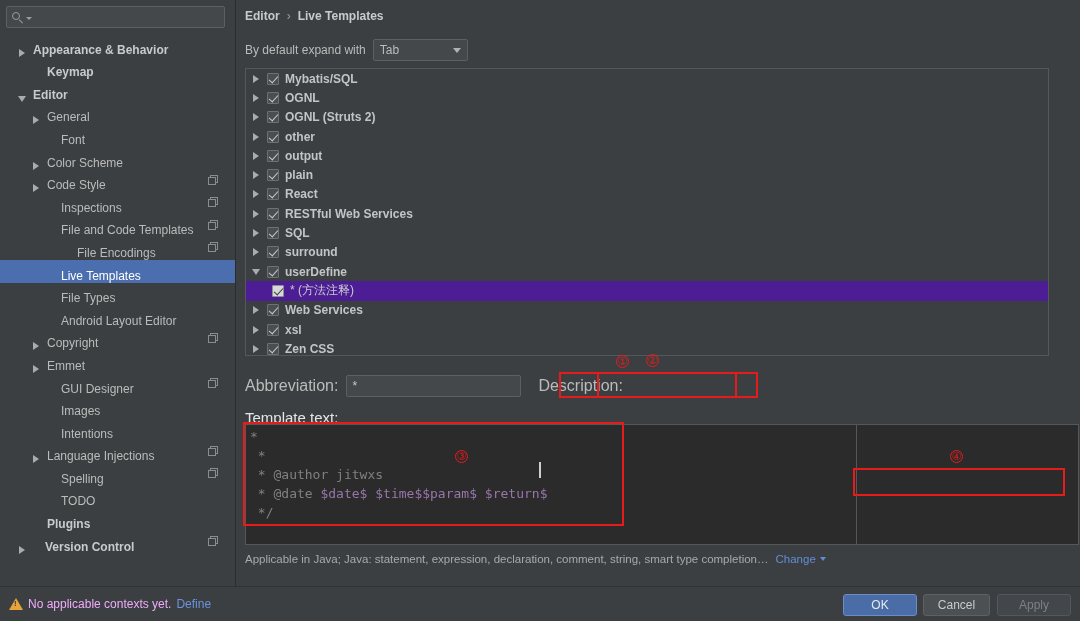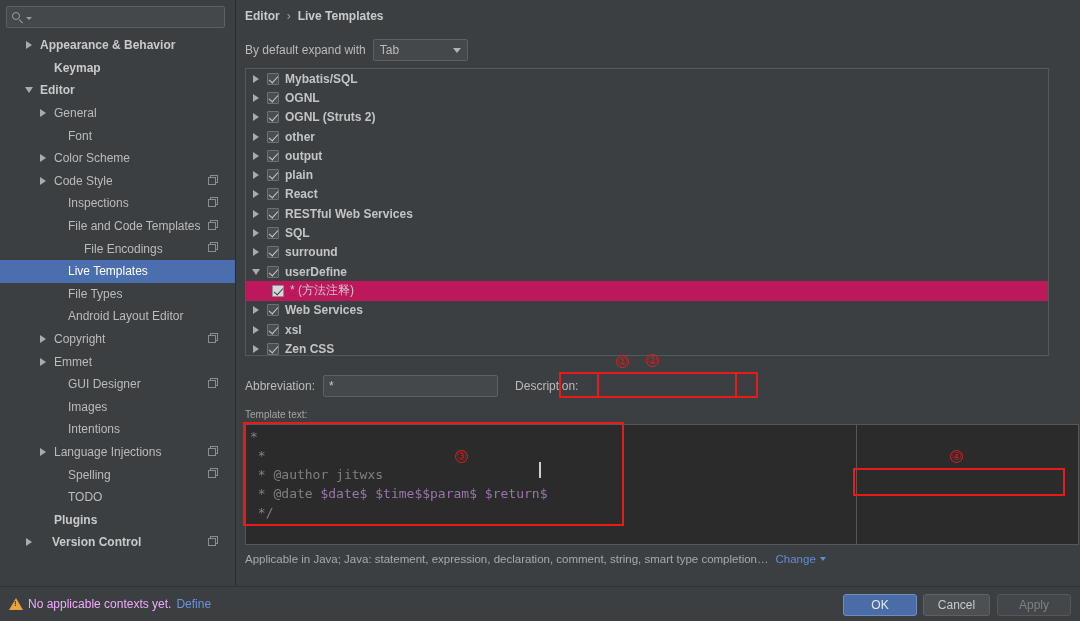--- a/index.html
+++ b/index.html
@@ -38,22 +38,22 @@
     border-left: 3px solid transparent; border-right: 3px solid transparent;
     border-top: 3.5px solid #9a9da0;
   }
   #search-input {
     flex: 1; background: transparent; border: none; outline: none;
     color: #bbbbbb; font-family: inherit; font-size: 12px; padding-left: 4px;
   }
 
   #tree { position: absolute; left: 0; top: 34px; width: 235px; height: 552px; }
   .tree-row {
-    position: relative; height: 22.6px; display: flex; align-items: center;
-    padding-left: 16px; white-space: nowrap; cursor: default;
+    position: relative; height: 22.6px; display: flex; align-items: flex-end;
+    padding-left: 9px; white-space: nowrap; cursor: default;
   }
   .tree-row.selected { background: #4b6eaf; }
   .tree-row.selected .tree-label { color: #ffffff; }
   .tw {
     width: 14px; flex: 0 0 14px; display: flex; align-items: center; justify-content: center;
   }
   .tw .arrow-r {
     width: 0; height: 0;
     border-top: 4px solid transparent; border-bottom: 4px solid transparent;
     border-left: 6px solid #a9acaf;
@@ -120,21 +120,21 @@
 
   
   #list-panel {
     position: absolute; left: 9px; top: 68px; width: 804px; height: 288px;
     background: #3c3f41; border: 1px solid #555859; overflow: hidden;
   }
   .lrow {
     height: 19.3px; display: flex; align-items: center; white-space: nowrap;
     padding-left: 5px;
   }
-  .lrow.selected { background: #be185d; }
+  .lrow.selected { background: #4c1d95; }
   .lrow .lw { width: 16px; flex: 0 0 16px; display: flex; align-items: center; }
   .lrow .lw .arrow-r {
     width: 0; height: 0; margin-left: 2px;
     border-top: 4px solid transparent; border-bottom: 4px solid transparent;
     border-left: 6px solid #a9acaf;
   }
   .lrow .lw .arrow-d {
     width: 0; height: 0; margin-left: 1px;
     border-left: 4px solid transparent; border-right: 4px solid transparent;
     border-top: 6px solid #a9acaf;
@@ -150,41 +150,41 @@
     border-width: 0 1.6px 1.6px 0; transform: rotate(42deg);
   }
   .cbx.white { background: #d6d8da; border-color: #8e9193; }
   .cbx.white.checked::after { border-color: #3a3d3f; }
   .lrow .llbl { font-size: 12px; font-weight: bold; color: #c2c4c6; }
   .lrow .llbl.normal { font-weight: normal; color: #c8cacc; }
   .lrow.child { padding-left: 26px; }
 
   
   #abbr-row { position: absolute; left: 9px; top: 374px; height: 24px; display: flex; align-items: center; }
-  .fld-lbl { font-size: 12px; color: #bbbbbb; }
+  .fld-lbl { font-size: 16px; color: #bbbbbb; }
   .txtfield {
     height: 22px; background: #45484a; border: 1px solid #5e6060; border-radius: 2px;
     display: flex; align-items: center; padding: 0 5px;
     font-size: 12px; color: #c8cacc;
   }
   #abbrev-input { width: 175px; margin-left: 8px; }
   #desc-label { margin-left: 17px; }
   #desc-input { width: 392px; margin-left: 8px; }
 
   
   .redbox { position: absolute; border: 2px solid #e81b1b; pointer-events: none; }
   .rednum {
     position: absolute; color: #e81b1b; font-size: 11px; line-height: 1;
     width: 13px; height: 13px; border: 1.4px solid #e81b1b; border-radius: 50%;
     text-align: center; font-family: "DejaVu Sans", sans-serif;
     display: flex; align-items: center; justify-content: center;
   }
 
   
-  #tmpl-label { position: absolute; left: 9px; top: 409px; font-size: 10px; color: #a3a3a3; }
+  #tmpl-label { position: absolute; left: 9px; top: 409px; font-size: 15px; color: #e5e5e5; }
   #tmpl-editor {
     position: absolute; left: 9px; top: 424px; width: 612px; height: 121px;
     background: #2b2b2b; border: 1px solid #555859; overflow: hidden;
     font-family: "DejaVu Sans Mono", "Liberation Mono", monospace;
     font-size: 13px; line-height: 19px; color: #a9b7c6; padding: 2px 0 0 4px;
     white-space: pre;
   }
   #tmpl-editor .v { color: #9876aa; }
   #tmpl-editor .cmt { color: #808080; }
   #tmpl-caret {

